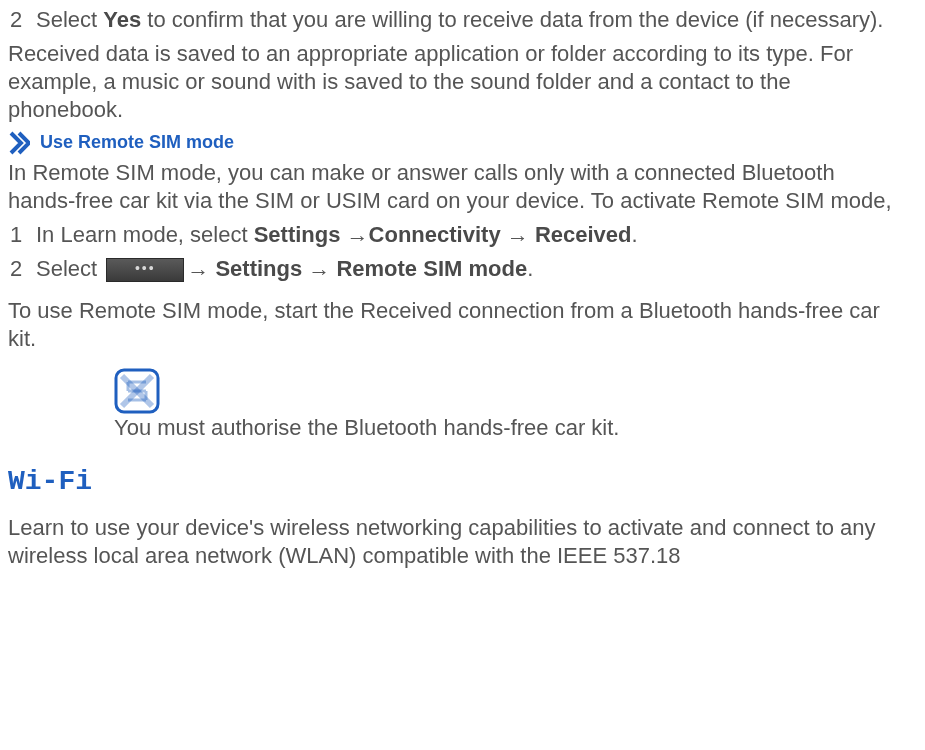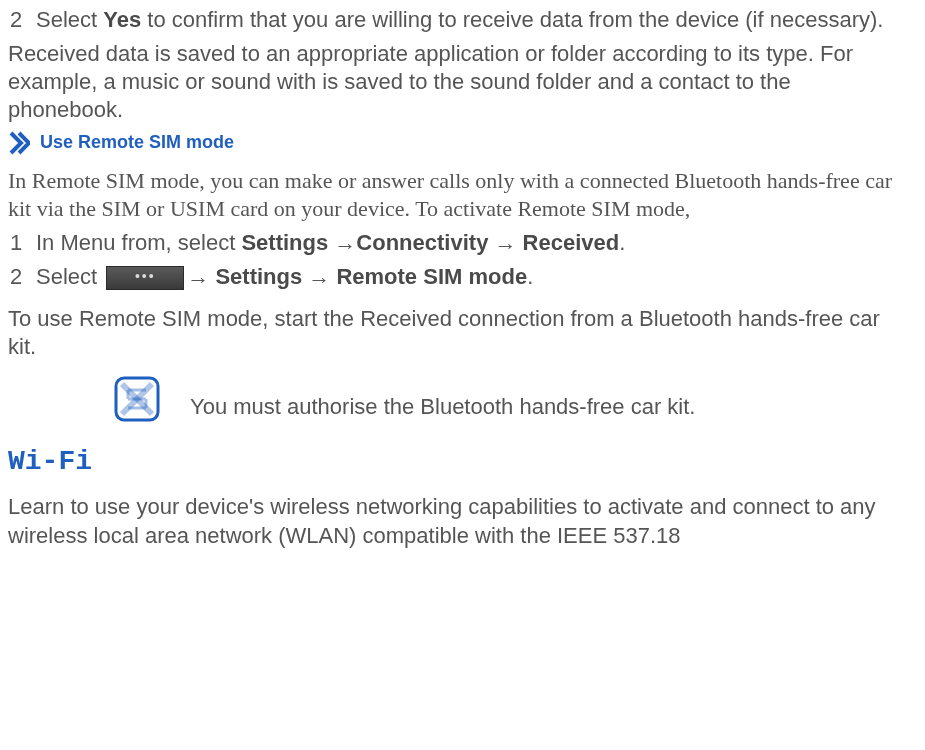--- a/index.html
+++ b/index.html
@@ -63,23 +63,24 @@
     content: "•••";
     position: absolute;
     top: 50%; left: 50%;
     transform: translate(-50%, -56%);
     color: #d8d8d8;
     font-size: 14px;
     letter-spacing: 2px;
   }
   .note-row {
     display: flex;
-    align-items: flex-end;
+    align-items: flex-start;
     margin: 14px 0 22px 0;
     padding-left: 106px;
+    flex-direction: column;
   }
   .note-icon {
     flex: 0 0 46px;
     height: 46px;
     margin-right: 30px;
   }
   .h2 {
     color: #1f5fbf;
     font-weight: bold;
     font-size: 28px;
@@ -104,26 +105,26 @@
   <div class="section-heading">
     <span class="chevron">
       <svg width="22" height="24" viewBox="0 0 22 24">
         <path d="M3 2 L13 12 L3 22" fill="none" stroke="#1f5fbf" stroke-width="4"></path>
         <path d="M11 2 L21 12 L11 22" fill="none" stroke="#1f5fbf" stroke-width="4"></path>
       </svg>
     </span>
     <span class="heading-text">Use Remote SIM mode</span>
   </div>
 
-  <div class="para" style="margin-top:12px;font-family:Liberation Serif, serif;">In Remote SIM mode, you can make or answer calls only with a connected Bluetooth hands-free car kit via the SIM or USIM card on your device. To activate Remote SIM mode,</div>
+  <div class="para" style="margin-top:4px;">In Remote SIM mode, you can make or answer calls only with a connected Bluetooth hands-free car kit via the SIM or USIM card on your device. To activate Remote SIM mode,</div>
 
   <div class="ol-item">
     <div class="ol-num">1</div>
     <div class="ol-body">
-      <span>In Menu from, select </span><span class="bold">Settings</span><span> →</span><span class="bold">Connectivity</span><span> → </span><span class="bold">Received</span><span>.</span>
+      <span>In Learn mode, select </span><span class="bold">Settings</span><span> →</span><span class="bold">Connectivity</span><span> → </span><span class="bold">Received</span><span>.</span>
     </div>
   </div>
 
   <div class="ol-item" style="margin-bottom:14px;">
     <div class="ol-num">2</div>
     <div class="ol-body">
       <span>Select </span>
       <span class="inline-icon"></span><span>→ </span><span class="bold">Settings</span><span> → </span><span class="bold">Remote SIM mode</span><span>.</span>
     </div>
   </div>

